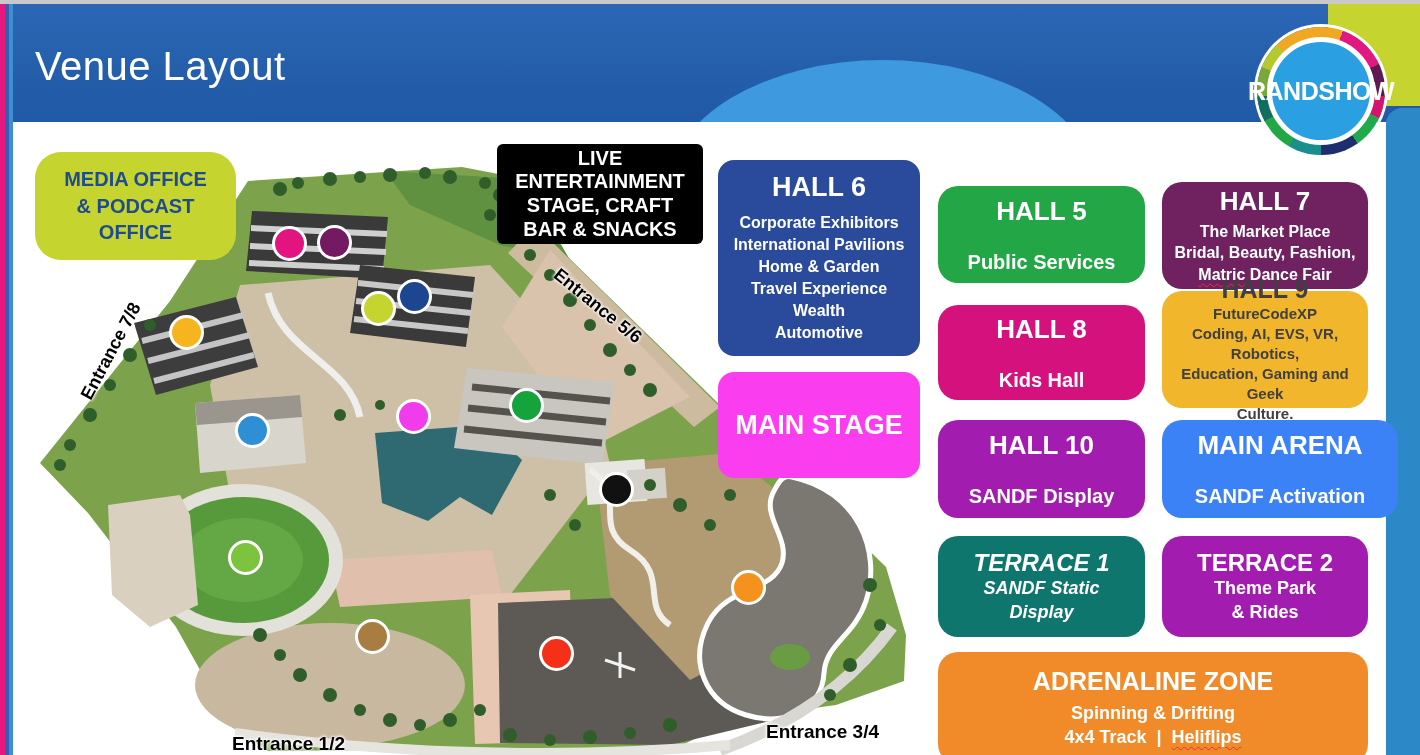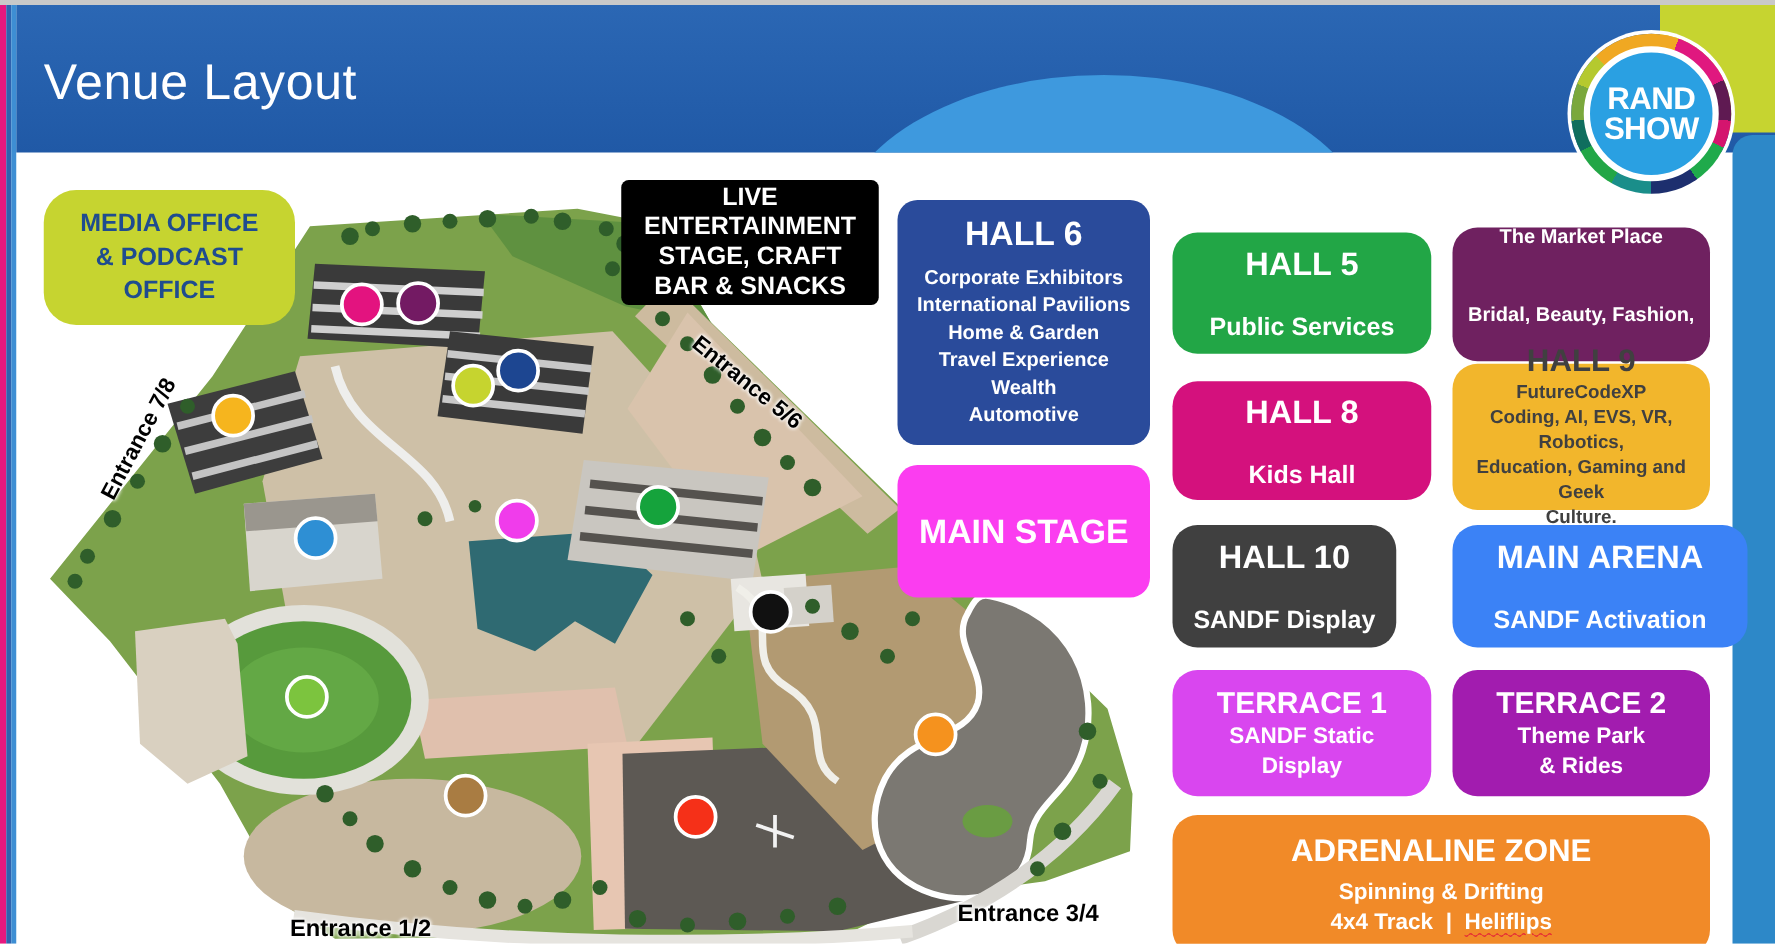--- a/index.html
+++ b/index.html
@@ -41,21 +41,21 @@
   .logo-ring {
     position:absolute; inset:0; border-radius:50%; box-shadow:0 0 0 3px #ffffff;
     background:conic-gradient(from -20deg,
       #f0a822 0deg 40deg, #e0187f 40deg 85deg, #5f1a52 85deg 115deg,
       #d4156e 115deg 135deg, #1faa4b 135deg 165deg, #1d2f6e 165deg 200deg,
       #1a8e8a 200deg 230deg, #22a646 230deg 262deg, #0f6e5e 262deg 285deg,
       #7aa83c 285deg 312deg, #b5c92e 312deg 336deg, #f0a822 336deg 360deg);
   }
   .logo-core {
     position:absolute; inset:10px; border-radius:50%; background:#2aa0e2;
-    border:5px solid #ffffff; display:flex; flex-direction:column;
+    border:5px solid #ffffff; display:flex; flex-direction:row;
     align-items:center; justify-content:center; color:#ffffff;
     font-weight:800; font-size:25px; line-height:0.98; letter-spacing:-0.5px;
   }
 
   
   .map-wrap { position:absolute; left:30px; top:165px; width:880px; height:590px; z-index:1; }
   .map-dot {
     position:absolute; width:35px; height:35px; border-radius:50%;
     border:3px solid #ffffff; box-sizing:border-box; z-index:4;
   }
@@ -82,32 +82,32 @@
               border-radius:6px; font-size:20px; line-height:1.18; }
   #hall6 { left:718px; top:160px; width:202px; height:196px; background:#2a4b9b; border-radius:16px; }
   #hall6 .box-title { font-size:27px; margin-bottom:9px; }
   #hall6 .box-line  { font-size:16px; line-height:1.38; }
   #main-stage { left:718px; top:372px; width:202px; height:106px; background:#fb3df0;
                 border-radius:16px; font-size:27px; }
   #hall5 { left:938px; top:186px; width:207px; height:97px;  background:#22a646; }
   #hall7 { left:1162px; top:182px; width:206px; height:107px; background:#6f2160; }
   #hall8 { left:938px; top:305px; width:207px; height:95px;  background:#d4117d; }
   #hall9 { left:1162px; top:291px; width:206px; height:117px; background:#f2b62c; color:#404040; }
-  #hall10 { left:938px; top:420px; width:179px; height:98px; background:#404040; }
+  #hall10 { left:938px; top:420px; width:207px; height:98px; background:#a21caf; }
   #main-arena { left:1162px; top:420px; width:236px; height:98px; background:#3b82f6; }
-  #terrace1 { left:938px; top:536px; width:207px; height:101px; background:#d946ef; }
+  #terrace1 { left:938px; top:536px; width:207px; height:101px; background:#0f766e;font-style:italic; }
   #terrace2 { left:1162px; top:536px; width:206px; height:101px; background:#a21caf; }
   #adrenaline { left:938px; top:652px; width:430px; height:112px; background:#f18a28; }
 
   .t26 { font-size:26px; }
   .t25 { font-size:25px; }
   .t24 { font-size:24px; }
   .s20 { font-size:20px; margin-top:24px; font-weight:700; }
   .s18 { font-size:18px; line-height:1.3; font-weight:700; }
-  .s16 { font-size:16px; line-height:1.32; font-weight:600;margin-top:42px; }
+  .s16 { font-size:16px; line-height:1.32; font-weight:600; }
   .s15 { font-size:15px; line-height:1.34; font-weight:600; }
   .mt4 { margin-top:4px; } .mt6 { margin-top:6px; }
   .squiggle { text-decoration:underline wavy #e63333 1px; text-underline-offset:3px; }
   .pipe { margin:0 10px; }
 </style>
 </head>
 <body>
 
 <div class="top-gray"></div>
 <div class="stripe stripe-pink"></div>

